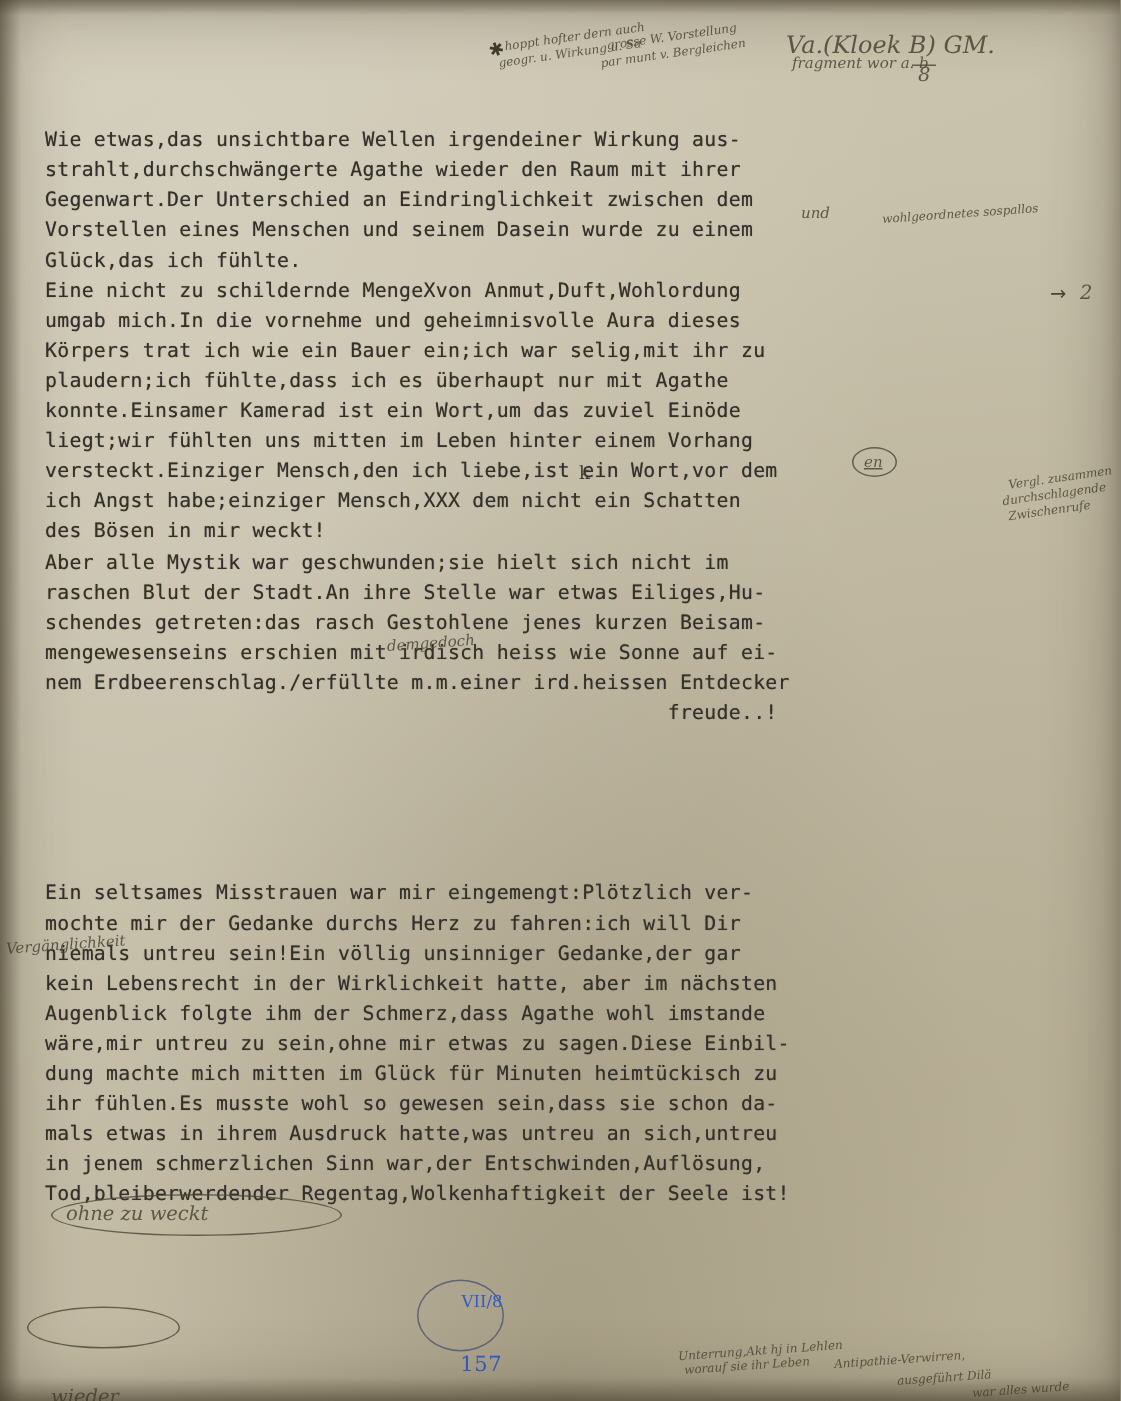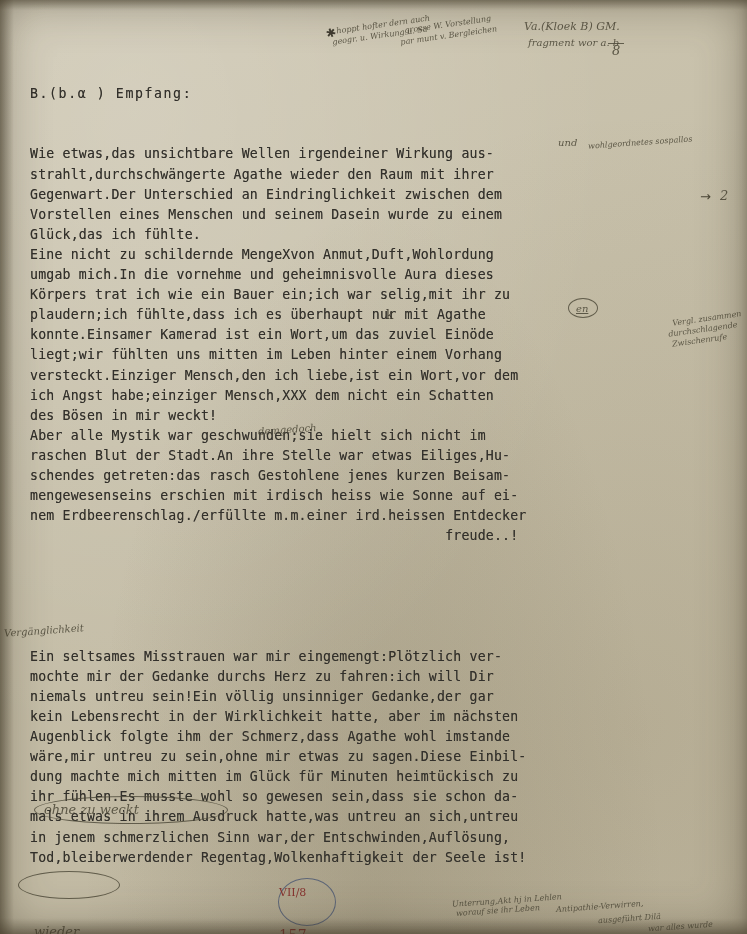--- a/index.html
+++ b/index.html
@@ -76,21 +76,21 @@
     position: absolute;
     color: #4a4636;
     font-family: "DejaVu Serif", serif;
     font-style: italic;
     white-space: nowrap;
     opacity: 0.85;
   }
   .hand.tiny { font-size: 8px; line-height: 9px; }
   .hand.sm { font-size: 10px; }
   .hand.md { font-size: 13px; }
-  .hand.lg { font-size: 11px; }
+  .hand.lg { font-size: 16px; }
   .rot-n8 { transform: rotate(-8deg); }
   .rot-n20 { transform: rotate(-20deg); }
   .rot-n4 { transform: rotate(-4deg); }
 
   
   .ellipse {
     position: absolute;
     border: 1.3px solid #4a4636;
     border-radius: 50%;
     opacity: 0.8;
@@ -99,27 +99,27 @@
     position: absolute;
     color: #4a4636;
     font-family: "DejaVu Sans", sans-serif;
     font-size: 13px;
   }
 
   
   #stamp {
     position: absolute;
     left: 278px;
-    top: 878px;
+    top: 853px;
     width: 58px;
     height: 48px;
     border: 1.6px solid #4f5b74;
     border-radius: 50%;
-    color: #7f1d1d;
-    text-align: left;
+    color: #1d4ed8;
+    text-align: right;
     font-family: "DejaVu Serif", serif;
     font-size: 12px;
     line-height: 15px;
     padding-top: 6px;
     box-sizing: border-box;
     opacity: 0.85;
   }
   #stamp .l1 { display: block; font-size: 11px; }
   #stamp .l2 { display: block; font-size: 14px; letter-spacing: 0.5px; margin-top: 28px; }
 
@@ -136,21 +136,20 @@
     font-size: 12px;
   }
 </style>
 </head>
 <body>
 
 <div id="page">
   <div id="paper"></div>
 
   <div class="typed">
-    <span class="hdr">B.(b.α ) Empfang:</span>
     <span class="para">Wie etwas,das unsichtbare Wellen irgendeiner Wirkung aus-
 strahlt,durchschwängerte Agathe wieder den Raum mit ihrer
 Gegenwart.Der Unterschied an Eindringlichkeit zwischen dem
 Vorstellen eines Menschen und seinem Dasein wurde zu einem
 Glück,das ich fühlte.
 Eine nicht zu schildernde MengeXvon Anmut,Duft,Wohlordung
 umgab mich.In die vornehme und geheimnisvolle Aura dieses
 Körpers trat ich wie ein Bauer ein;ich war selig,mit ihr zu
 plaudern;ich fühlte,dass ich es überhaupt nur mit Agathe
 konnte.Einsamer Kamerad ist ein Wort,um das zuviel Einöde
@@ -184,21 +183,21 @@
   <div class="hand tiny rot-n8" style="left:332px; top:31px;">geogr. u. Wirkung u. Sa</div>
   <div class="hand tiny rot-n8" style="left:404px; top:20px;">grosse W. Vorstellung</div>
   <div class="hand tiny rot-n8" style="left:400px; top:31px;">par munt v. Bergleichen</div>
   <div class="mark rot-n20" style="left:326px; top:26px;">✱</div>
 
   <div class="hand lg" style="left:524px; top:20px;">Va.(Kloek B) GM.</div>
   <div class="hand sm" style="left:528px; top:37px;">fragment wor a. b</div>
   <div class="hand md" style="left:612px; top:43px;">8</div>
   <div class="underline-hand" style="left:608px; top:43px; width:16px;"></div>
 
-  <div class="hand sm" style="left:534px; top:137px;margin-left:24px;">und</div>
+  <div class="hand sm" style="left:534px; top:137px;">und</div>
   <div class="hand tiny rot-n4" style="left:588px; top:138px;">wohlgeordnetes
 sospallos</div>
 
   <div class="arrow" style="left:700px; top:189px;">→</div>
   <div class="hand md" style="left:720px; top:188px;">2</div>
 
   <div class="mark" style="left:386px; top:308px;">k</div>
 
   <div class="hand sm" style="left:576px; top:303px;text-decoration:underline;">en</div>
   <div class="ellipse" style="left:568px; top:298px; width:28px; height:18px;"></div>

